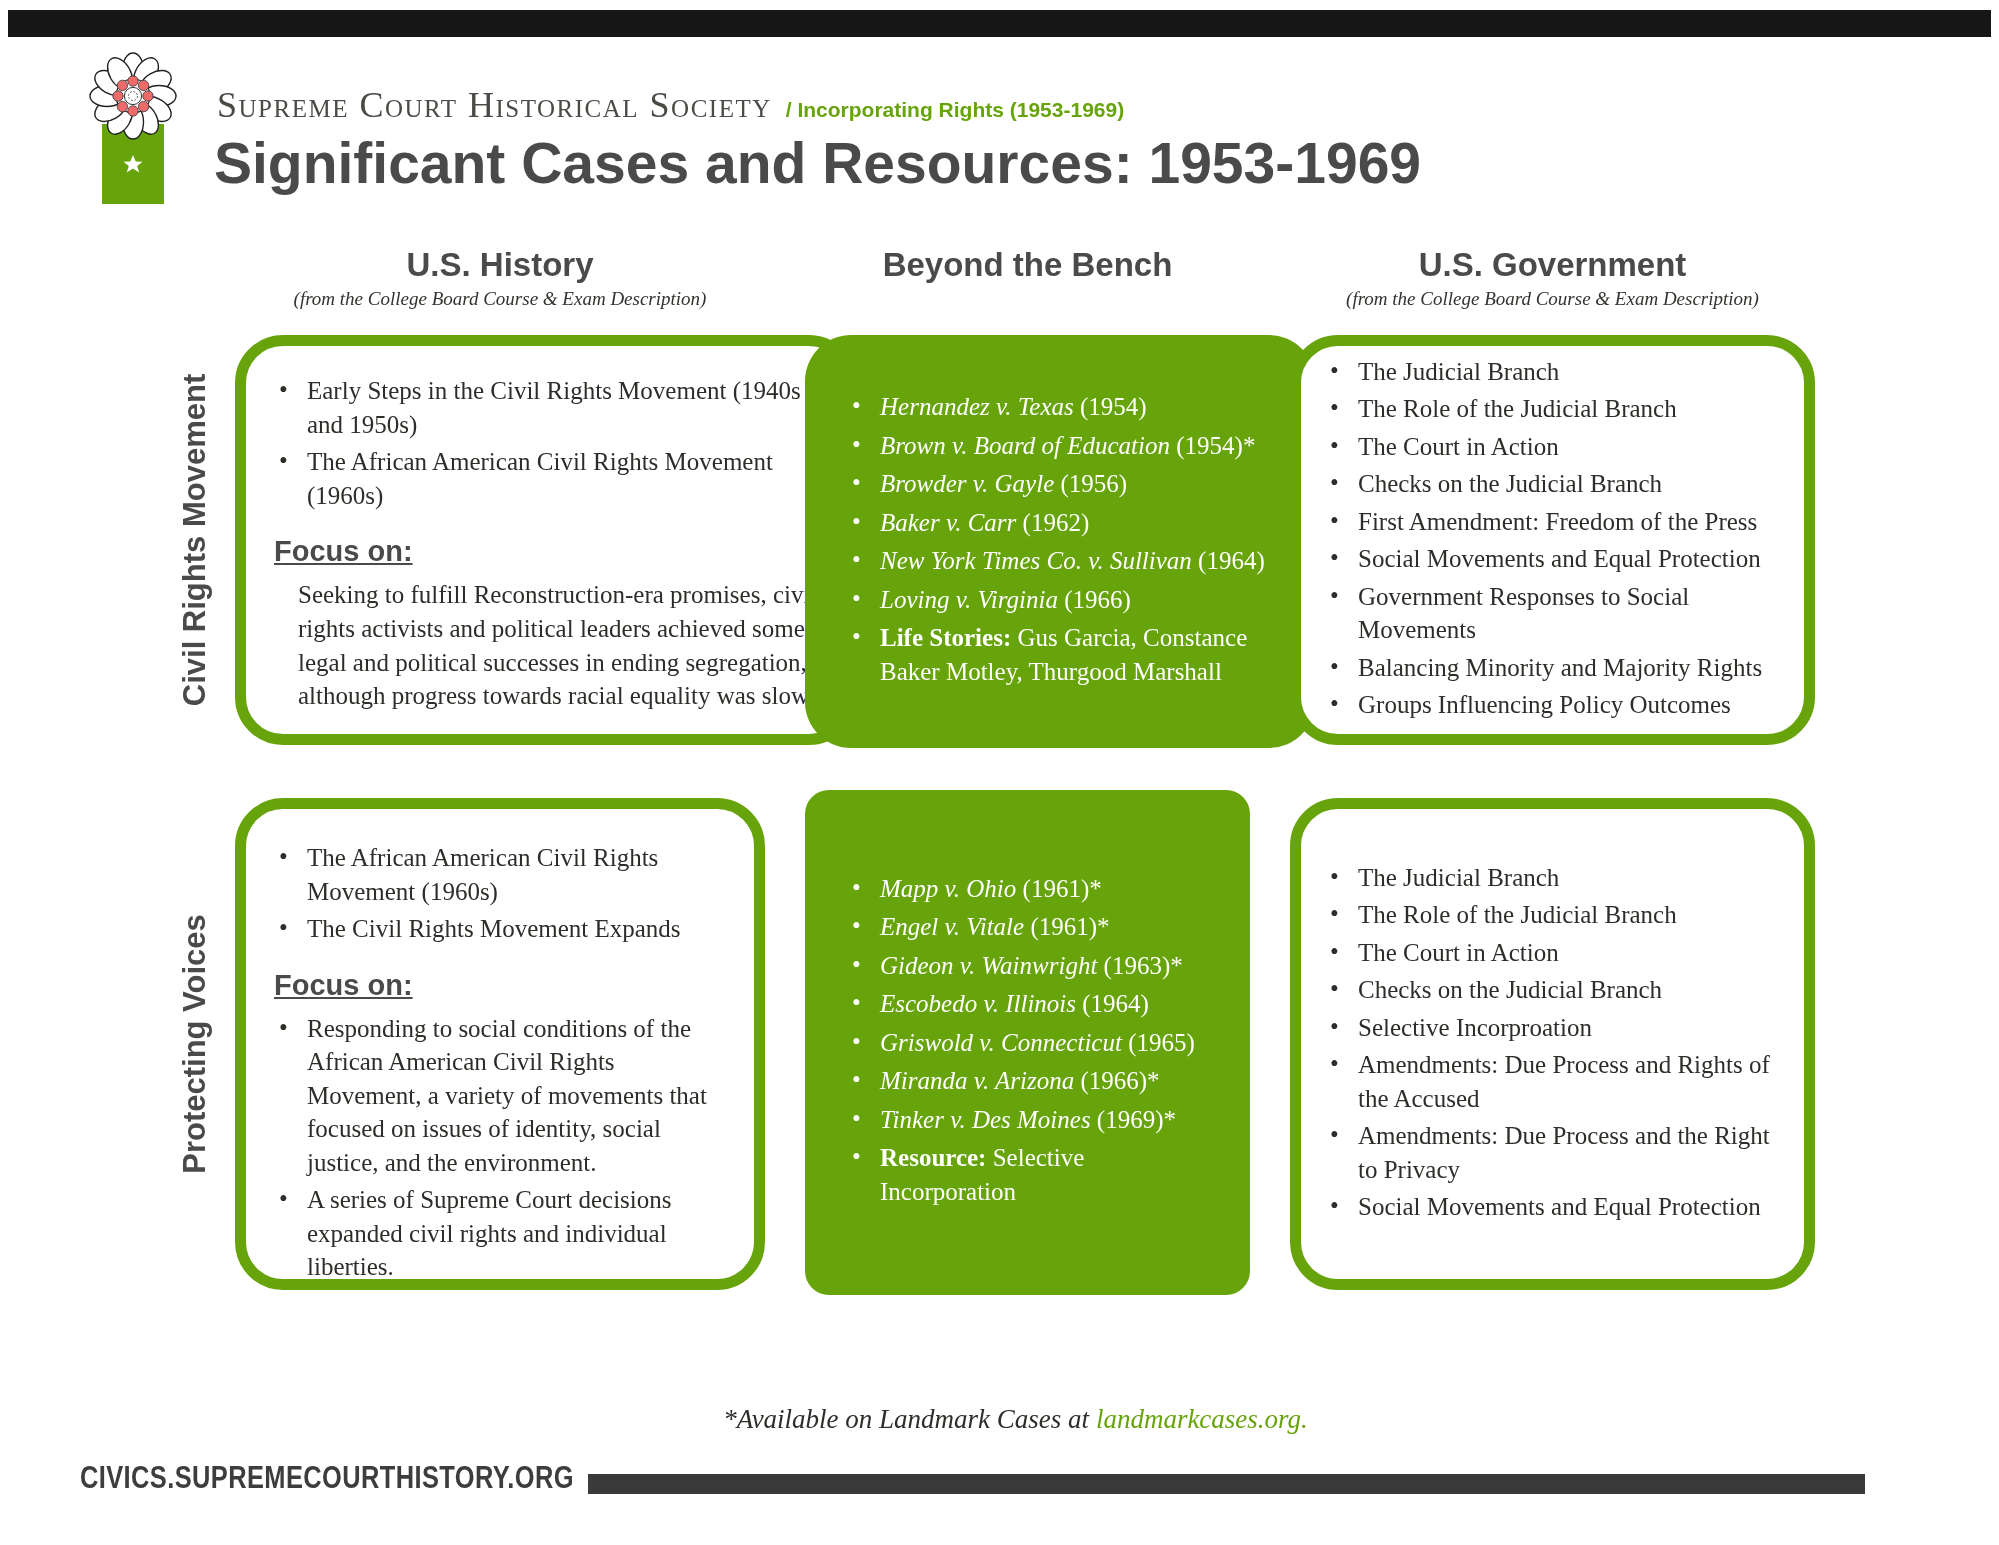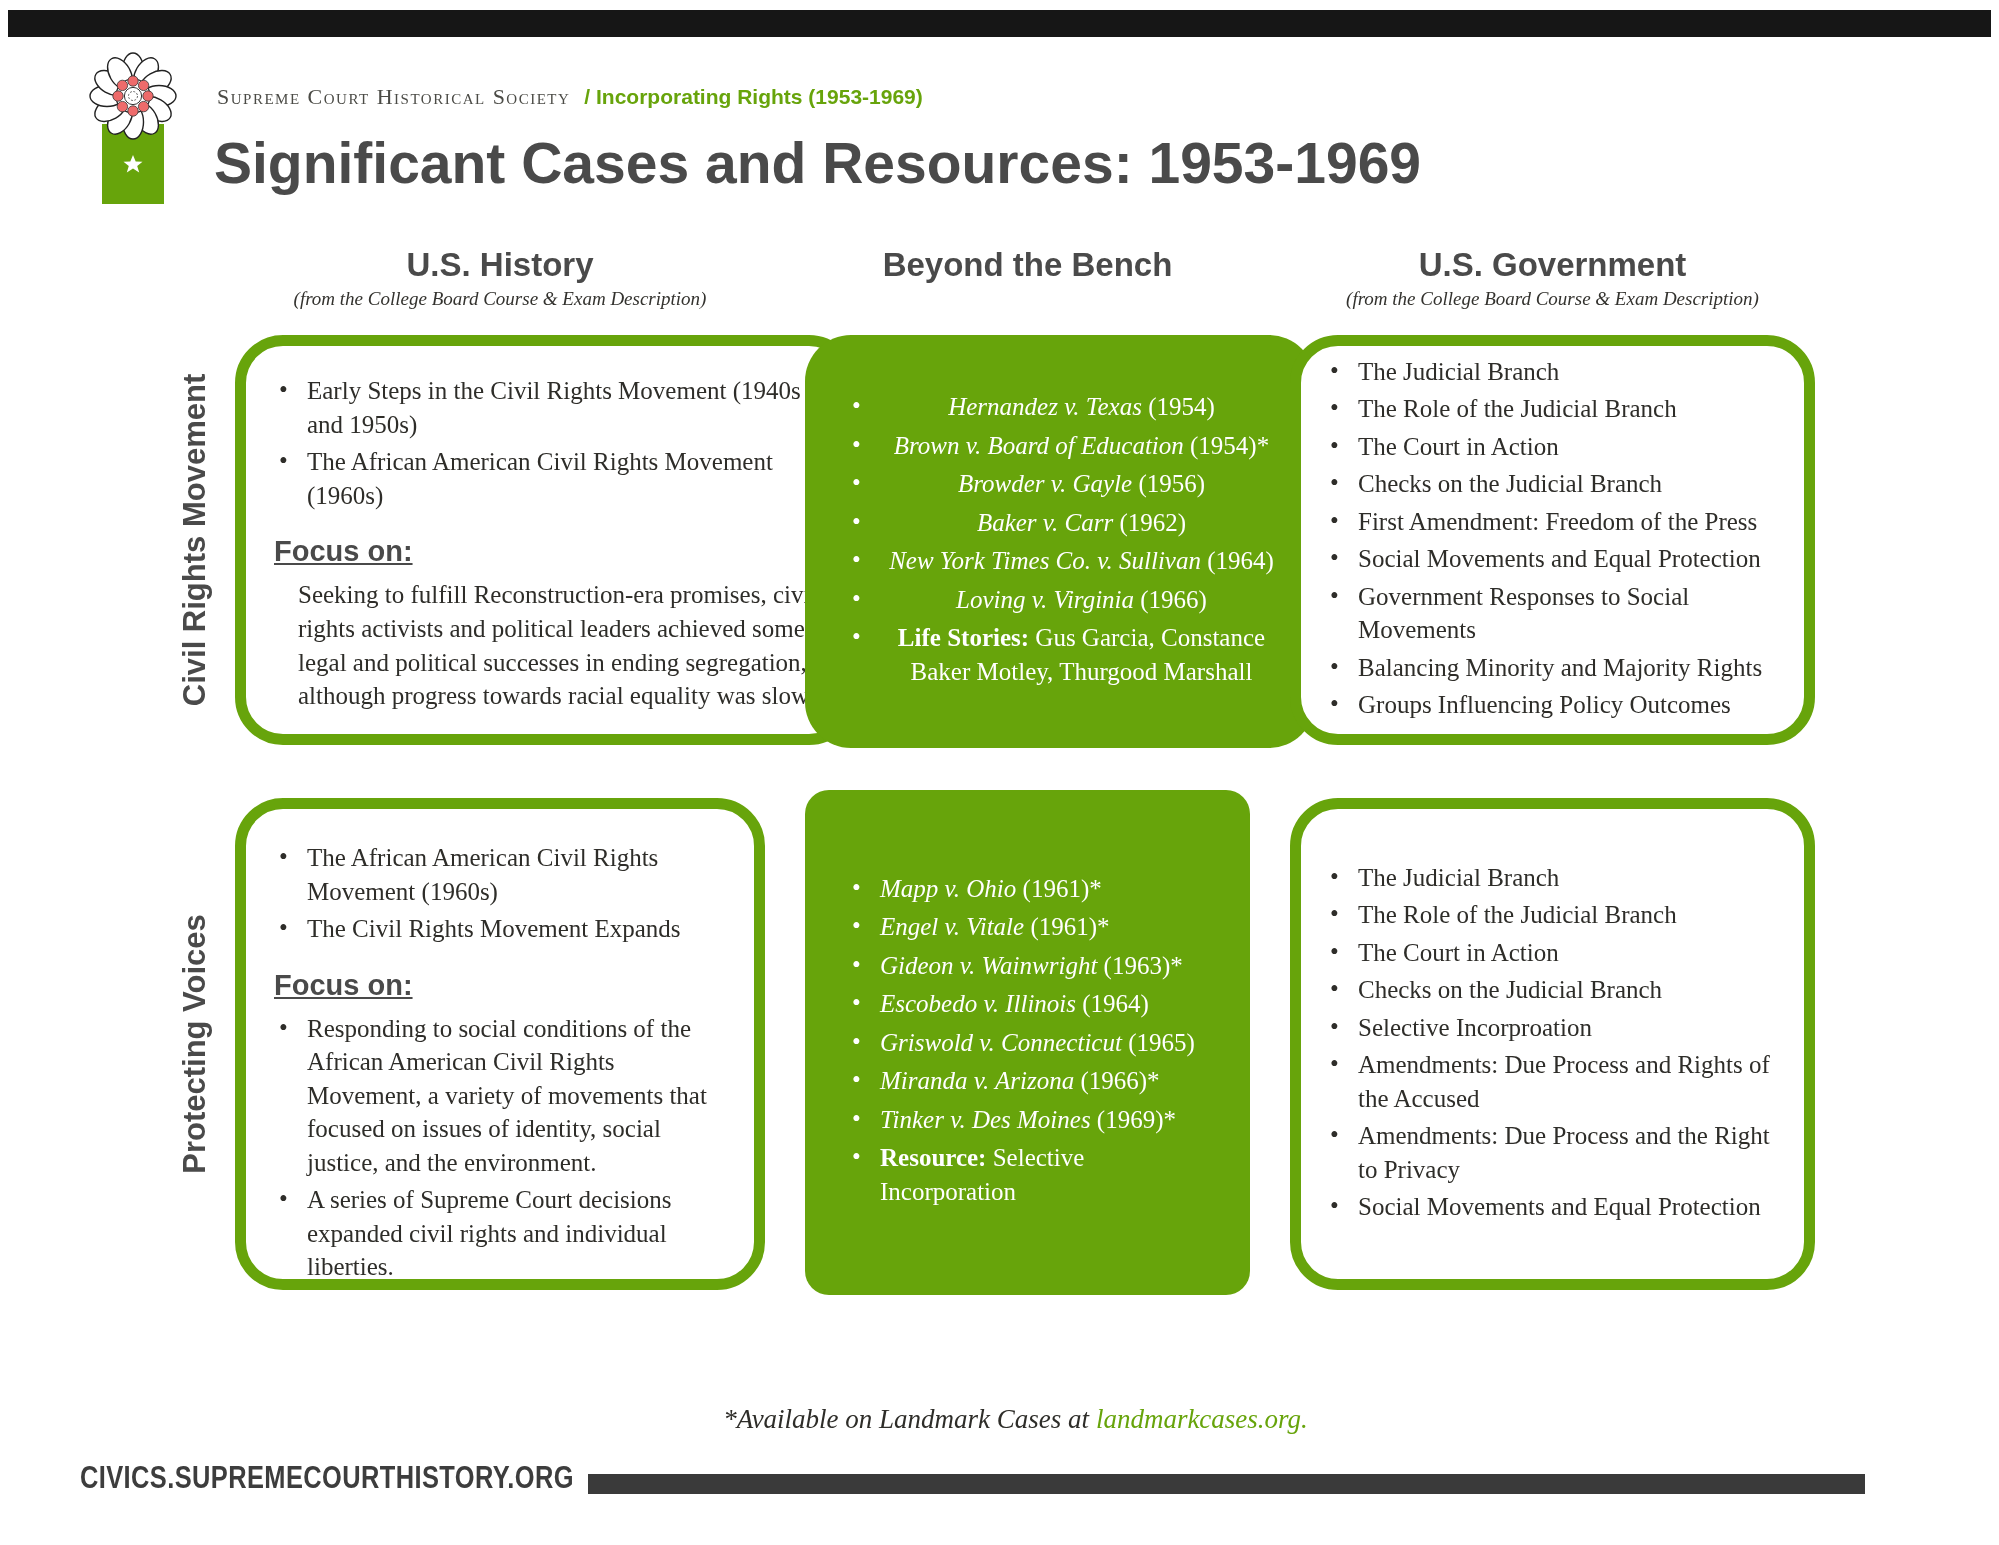--- a/index.html
+++ b/index.html
@@ -5,21 +5,21 @@
   html,body { margin:0; padding:0; background:#fff; }
   .page {
     position:relative; width:1999px; height:1545px; overflow:hidden;
     background:#ffffff; font-family:"Liberation Serif", serif; color:#2e2d29;
   }
   .topbar { position:absolute; left:8px; top:10px; width:1983px; height:27px; background:#161616; }
 
   
   .logo { position:absolute; left:88px; top:52px; }
   .orgline { position:absolute; left:217px; top:84px; display:flex; align-items:baseline; gap:14px; white-space:nowrap; }
-  .orgname { font-family:"Liberation Serif", serif; font-variant:small-caps; font-size:22px; letter-spacing:1.5px; color:#4b4b46; }
+  .orgname { font-family:"Liberation Serif", serif; font-variant:small-caps; font-size:36px; letter-spacing:1.5px; color:#4b4b46; }
   .module { font-family:"Liberation Sans", sans-serif; font-weight:700; font-size:21px; color:#67a40b; }
   .pagetitle {
     position:absolute; left:214px; top:130px; font-family:"Liberation Sans", sans-serif;
     font-weight:700; font-size:57px; color:#4a4a4a; letter-spacing:0px; white-space:nowrap;
   }
 
   
   .colhead { position:absolute; top:246px; text-align:center; }
   .colhead .t { font-family:"Liberation Sans", sans-serif; font-weight:700; font-size:33px; color:#4a4a4a; }
   .colhead .s { font-family:"Liberation Serif", serif; font-style:italic; font-size:19px; color:#33322e; margin-top:4px; }
@@ -38,21 +38,21 @@
   
   .wbox {
     position:absolute; background:#fff; border:11px solid #67a40b; border-radius:48px;
     box-sizing:border-box;
   }
   .gbox {
     position:absolute; background:#67a40b; border-radius:46px; box-sizing:border-box; color:#fff;
     display:flex; flex-direction:column; justify-content:center; padding:0 32px 0 42px;
   }
   .b11 { left:235px;  top:335px; width:622px; height:410px; padding:28px 26px 0 28px; }
-  .b12 { left:805px;  top:335px; width:510px; height:413px;text-align:center; }
+  .b12 { left:805px;  top:335px; width:510px; height:413px; }
   .b13 { left:1290px; top:335px; width:525px; height:410px; display:flex; flex-direction:column; justify-content:center; padding:0 20px 0 24px; }
   .b21 { left:235px;  top:798px; width:530px; height:492px; padding:32px 26px 0 28px; }
   .b22 { left:805px;  top:790px; width:445px; height:505px;border-radius:24px; }
   .b23 { left:1290px; top:798px; width:525px; height:492px; display:flex; flex-direction:column; justify-content:center; padding:0 20px 0 24px; }
 
   ul.blist { list-style:none; margin:0; padding:0; }
   .blist li { position:relative; padding-left:33px; margin-bottom:4px; font-size:25px; line-height:1.34; }
   .blist li::before { content:"\2022"; position:absolute; left:5px; top:-1px; }
   .gbox .blist li { margin-bottom:5px; }
   .gbox .blist li::before { color:#fff; }

